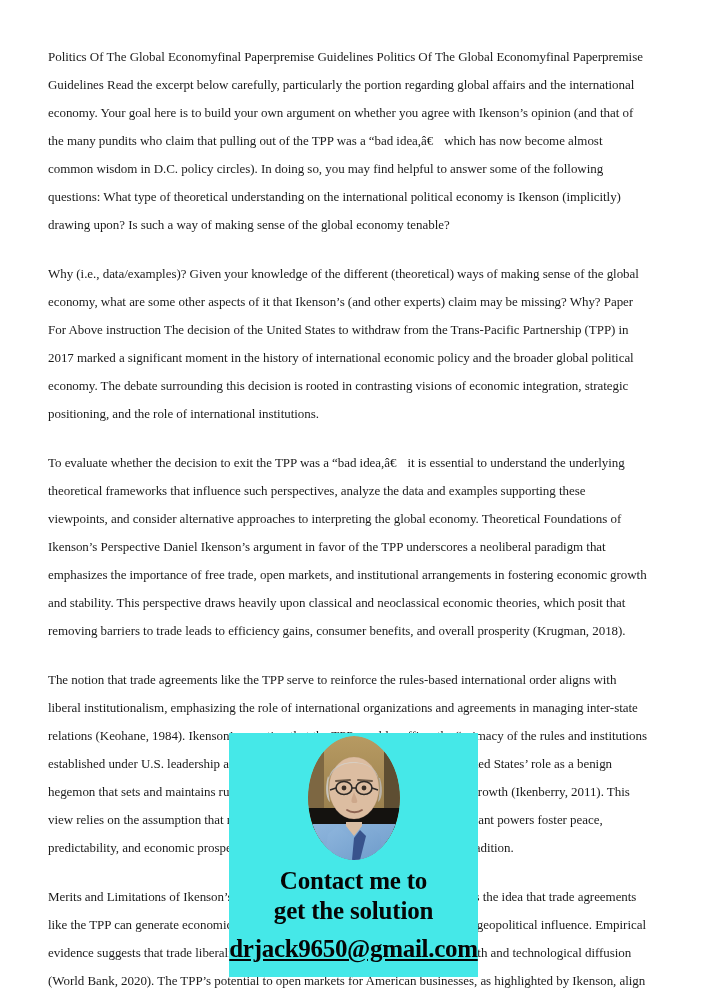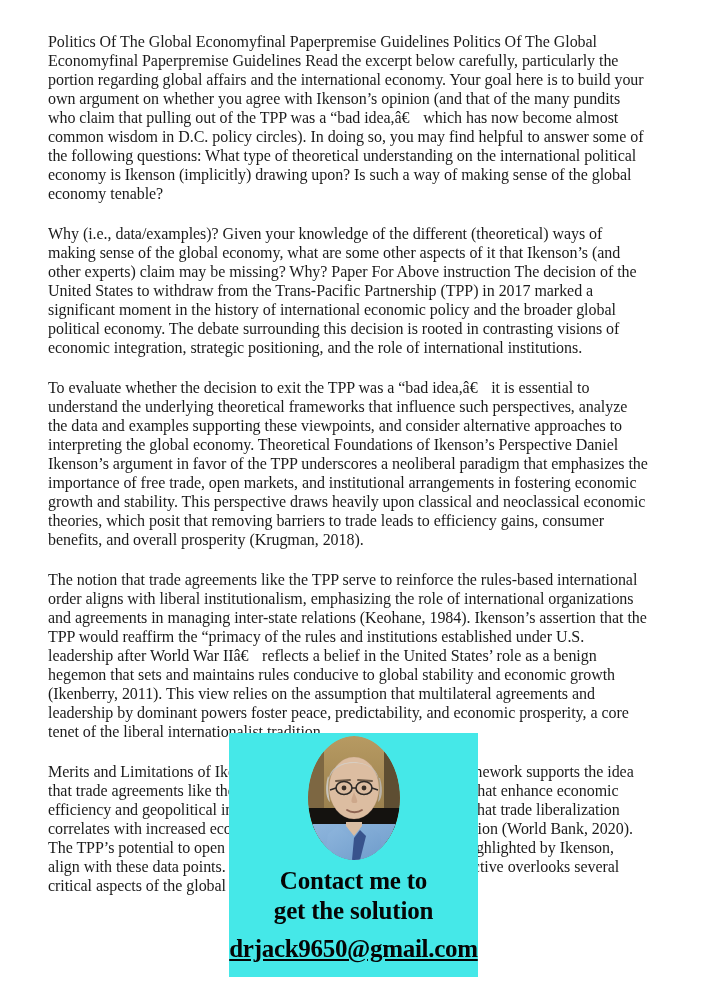--- a/index.html
+++ b/index.html
@@ -25,24 +25,24 @@
   }
 
   #document-body {
     position: absolute;
     left: 48px;
     top: 32px;
     width: 600px;
   }
 
   .doc-paragraph {
-    margin: 0 0 21px 0;
+    margin: 11px 0 21px 0;
     font-family: "Liberation Serif", serif;
-    font-size: 16px;
-    line-height: 19px;
+    font-size: 13px;
+    line-height: 28px;
     color: #1b1b1b;
     text-align: left;
     white-space: pre-wrap;
     letter-spacing: -0.05px;
   }
   .doc-paragraph:last-child { margin-bottom: 0; }
 
   
   #contact-overlay {
     position: absolute;

